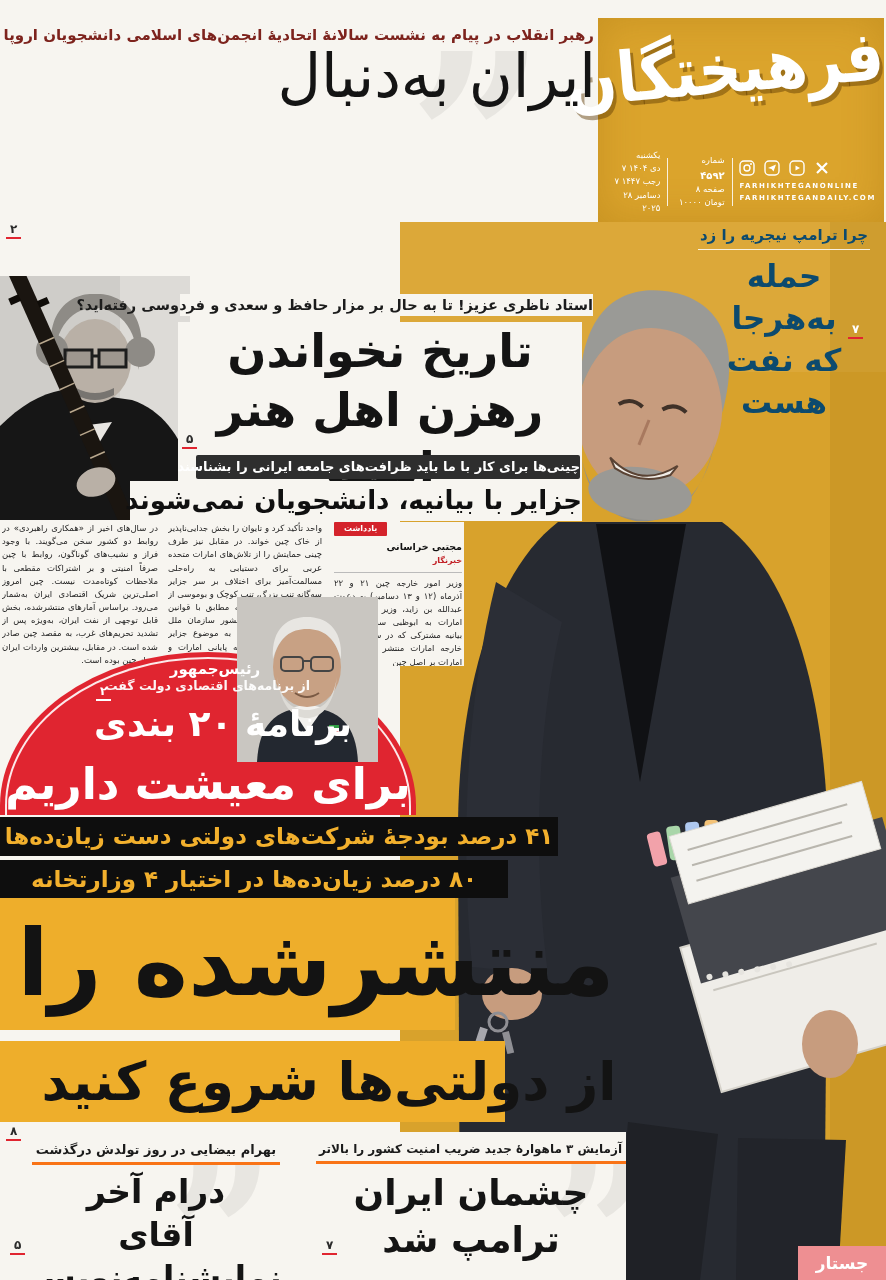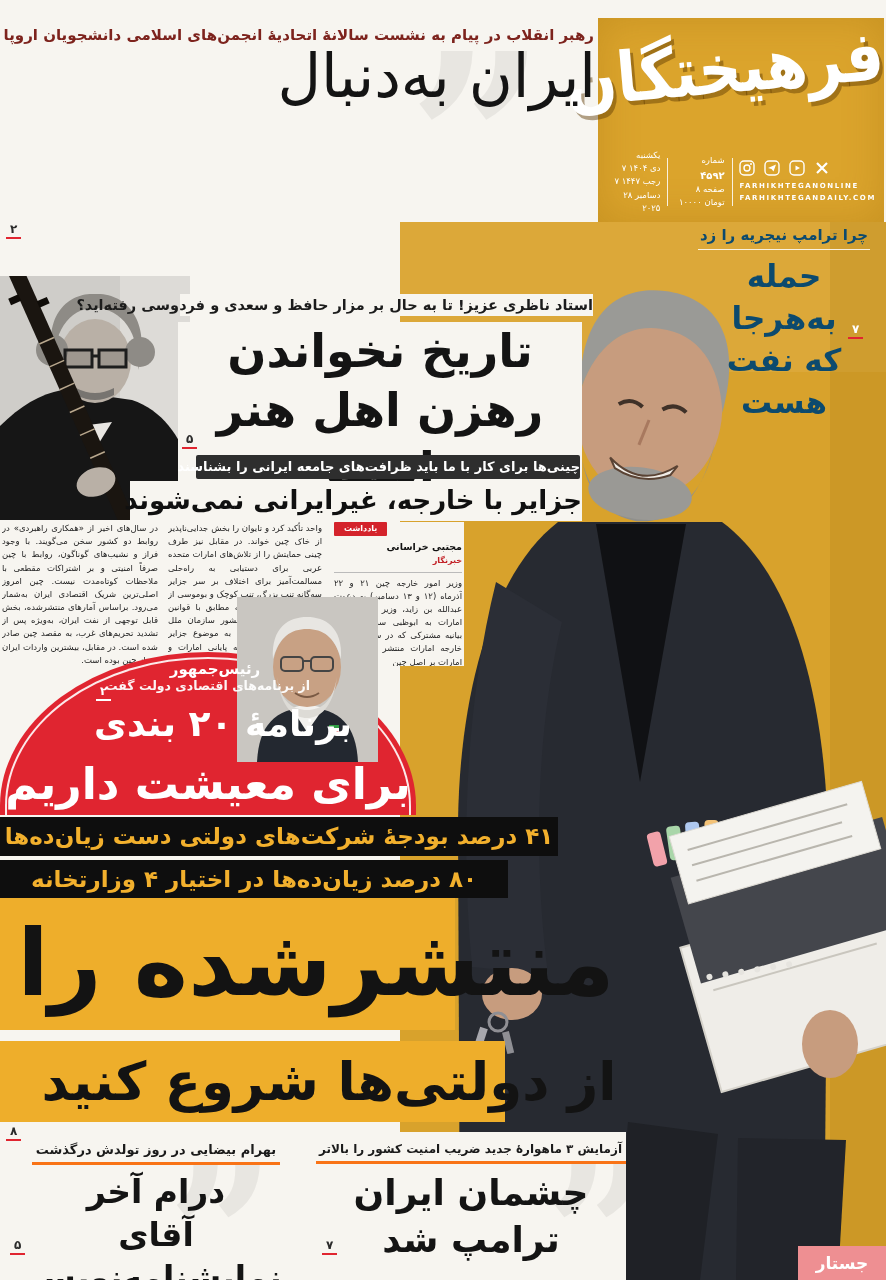--- a/index.html
+++ b/index.html
@@ -234,21 +234,21 @@
   </svg>
 
   <div class="abs nz-kicker nw">استاد ناظری عزیز! تا به حال بر مزار حافظ و سعدی و فردوسی رفته‌اید؟</div>
   <div class="abs nz-head">
     <div>تاریخ نخواندن</div>
     <div>رهزن اهل هنر است</div>
   </div>
   <div class="abs mark" style="left:182px;top:432px;">۵</div>
 
   <div class="abs isl-kicker nw">چینی‌ها برای کار با ما باید ظرافت‌های جامعه ایرانی را بشناسند</div>
-  <div class="abs isl-head nw">جزایر با خارجه، غیرایرانی نمی‌شوند</div>
+  <div class="abs isl-head nw">جزایر با بیانیه، دانشجویان نمی‌شوند</div>
 
   <div class="abs cols">
     <div class="col c1">
       <div style="text-align:left;"><span class="tab">یادداشت</span></div>
       <div class="byline">مجتبی خراسانی</div>
       <div class="byrole">خبرنگار</div>
       <div class="rule"></div>
       <div>وزیر امور خارجه چین ۲۱ و ۲۲ آذرماه (۱۲ و ۱۳ دسامبر) به دعوت عبدالله بن زاید، وزیر امور خارجه امارات به ابوظبی سفر کرد. در بیانیه مشترکی که در سایت وزارت خارجه امارات منتشر شده است، امارات بر اصل چین</div>
     </div>
     <div class="col c2">

